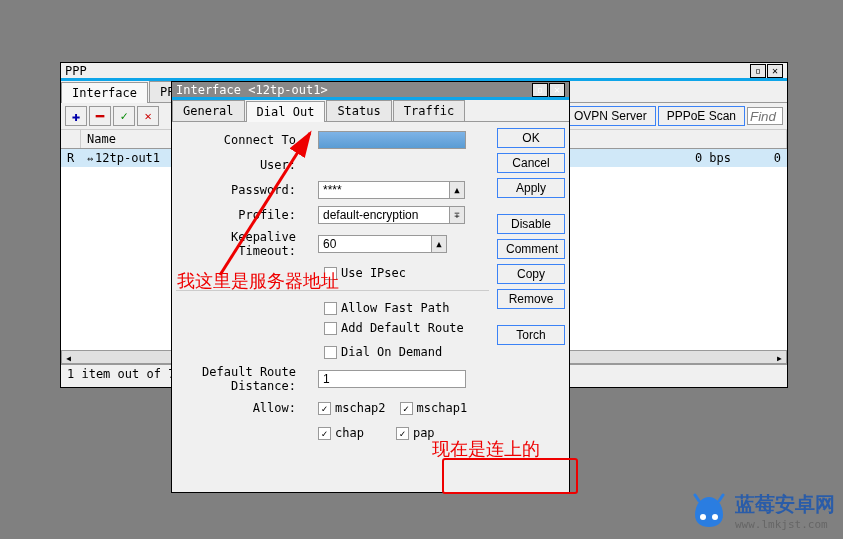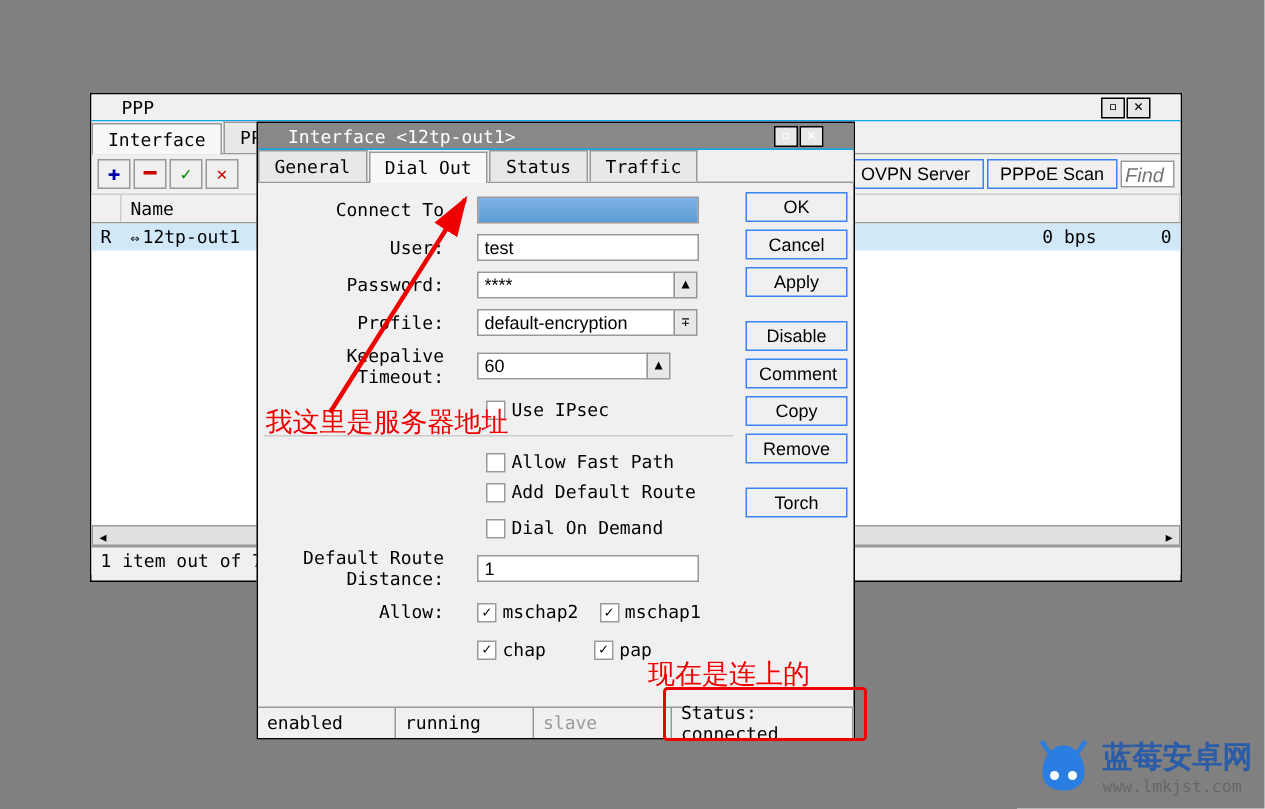--- a/index.html
+++ b/index.html
@@ -1,18 +1,18 @@
 <!DOCTYPE html>
 <html><head>
 <meta charset="utf-8">
 <style>
 * { box-sizing: border-box; margin: 0; padding: 0; }
 body { font-family: "SimSun", monospace; font-size: 12px; background: #808080; color: #000; width: 843px; height: 539px; position: relative; overflow: hidden; }
 .window { position: absolute; background: #f0f0f0; border: 1px solid #000; }
-.titlebar { background: #f0f0f0; height: 18px; display: flex; align-items: center; padding: 0 20px; border-bottom: 1px solid #0ea5e9; }
+.titlebar { background: #f0f0f0; height: 18px; display: flex; align-items: center; padding: 0 4px; border-bottom: 3px solid #0ea5e9; }
 .titlebar.dark { background: #888; color: #fff; }
 .titlebar-title { flex: 1; font-size: 12px; }
 .titlebar-btns { display: flex; gap: 0; }
 .winbtn { width: 16px; height: 14px; border: 1px solid #000; background: #e8e8e8; display: flex; align-items: center; justify-content: center; font-size: 10px; cursor: pointer; margin-left: 1px; }
 .tabs { display: flex; background: #f0f0f0; border-bottom: 1px solid #999; }
 .tab { padding: 3px 10px; border: 1px solid #999; border-bottom: none; background: #e8e8e8; margin-right: 1px; cursor: pointer; font-size: 12px; }
 .tab.active { background: #f8f8f8; position: relative; top: 1px; }
 .toolbar { display: flex; align-items: center; padding: 3px 4px; gap: 2px; border-bottom: 1px solid #ccc; background: #f0f0f0; }
 .tbtn { min-width: 22px; height: 20px; border: 1px solid #999; background: #f0f0f0; display: flex; align-items: center; justify-content: center; cursor: pointer; padding: 0 4px; font-size: 12px; }
 .tbtn.plus { color: #00a; font-weight: bold; font-size: 14px; }
@@ -113,21 +113,20 @@
     <div class="tab">Traffic</div>
   </div>
   <div class="dialog-body">
     <div class="form-area">
       <div class="field-row">
         <div class="field-label">Connect To</div>
         <input class="field-input redacted" style="">
       </div>
       <div class="field-row">
         <div class="field-label">User:</div>
-        <input class="field-input" value="test" style="">
       </div>
       <div class="field-row">
         <div class="field-label">Password:</div>
         <input class="field-input" style="width: 132px;" value="****">
         <div class="dropdown-btn">▲</div>
       </div>
       <div class="field-row">
         <div class="field-label">Profile:</div>
         <input class="field-input" style="width: 132px;" value="default-encryption">
         <div class="dropdown-btn">∓</div>
@@ -195,26 +194,20 @@
       <button class="btn">Apply</button>
       <div style="height:6px;"></div>
       <button class="btn">Disable</button>
       <button class="btn">Comment</button>
       <button class="btn">Copy</button>
       <button class="btn">Remove</button>
       <div style="height:6px;"></div>
       <button class="btn">Torch</button>
     </div>
   </div>
-  <div class="statusbar" style="position:absolute; bottom:0; left:0; right:0;">
-    <div class="status-cell" style="width:92px;">enabled</div>
-    <div class="status-cell" style="width:92px;">running</div>
-    <div class="status-cell grey" style="width:92px;">slave</div>
-    <div class="status-cell" style="flex:1;">Status: connected</div>
-  </div>
 </div>
 
 <svg class="arrow-svg" style="left:190px; top:115px; width:150px; height:170px;">
   <defs>
       <marker id="ah" markerWidth="10" markerHeight="10" refX="8" refY="3" orient="auto">
         <path d="M0,0 L0,6 L9,3 z" fill="#e00"></path>
       </marker>
     </defs>
   <line x1="30" y1="160" x2="120" y2="18" stroke="#e00" stroke-width="3" marker-end="url(#ah)"></line>
 </svg>

